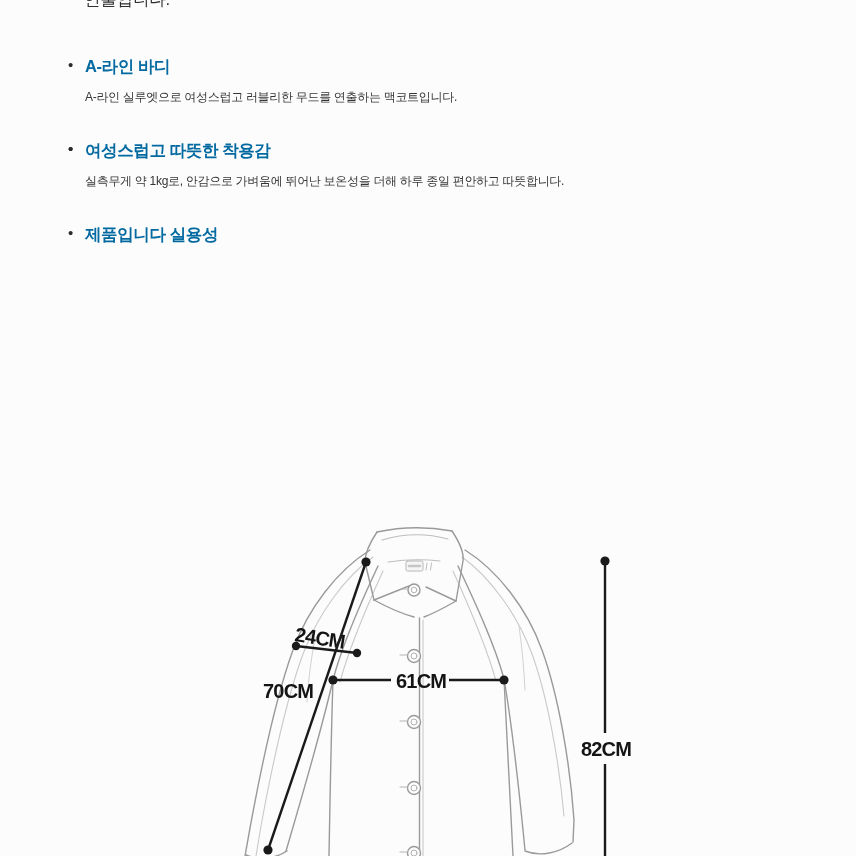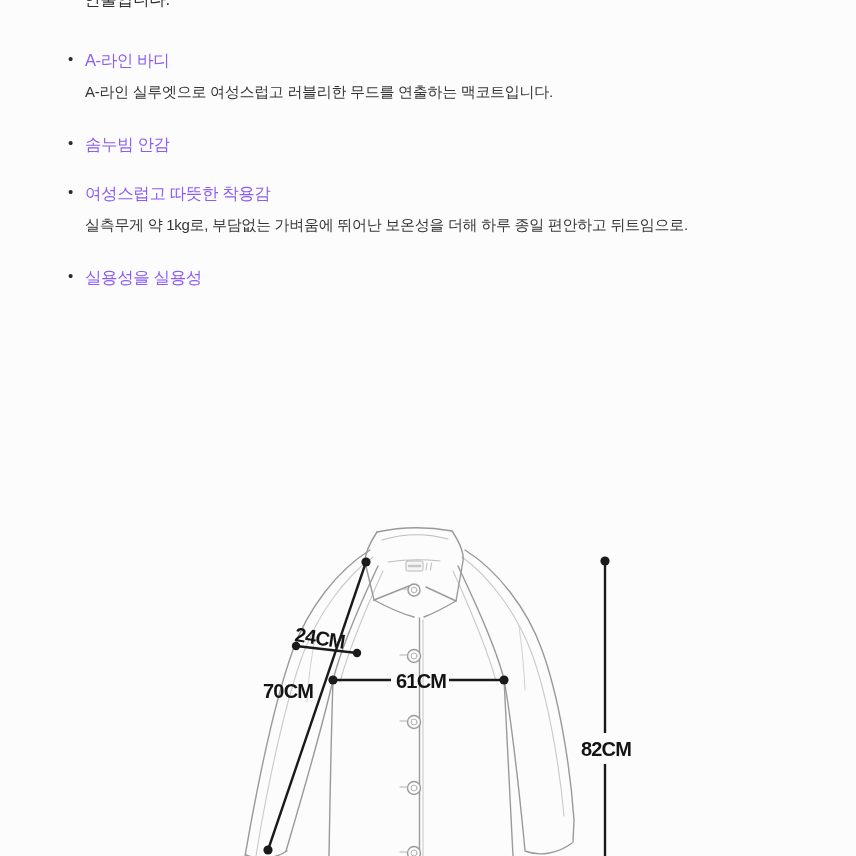--- a/index.html
+++ b/index.html
@@ -29,30 +29,30 @@
     padding-left: 19px;
     margin-bottom: 29px;
   }
   .feature-bullet {
     position: absolute;
     left: 2px; top: 0px;
     font-size: 15px;
     color: #2b2b2b;
   }
   .feature-title {
-    margin: 4px 0 8px 0;
+    margin: 10px 0 8px 0;
     font-size: 16.5px;
-    font-weight: 400;
+    font-weight: 700;
     line-height: 20px;
-    color: #8b5cf6;
+    color: #0369a1;
     letter-spacing: -0.4px;
   }
   .feature-body {
     margin: 0;
-    font-size: 15px;
+    font-size: 12px;
     line-height: 27px;
     color: #343434;
     letter-spacing: -0.3px;
     word-break: keep-all;
   }
   .diagram {
     position: absolute;
     left: 0; top: 480px;
     width: 856px; height: 376px;
   }
@@ -72,32 +72,31 @@
 <div class="features">
 
   <div class="feature">
     <span class="feature-bullet">•</span>
     <h3 class="feature-title">A-라인 바디</h3>
     <p class="feature-body">A-라인 실루엣으로 여성스럽고 러블리한 무드를 연출하는 맥코트입니다.</p>
   </div>
 
   <div class="feature">
     <span class="feature-bullet">•</span>
-    <h3 class="feature-title">솜누빔 안감</h3>
   </div>
 
   <div class="feature">
     <span class="feature-bullet">•</span>
     <h3 class="feature-title">여성스럽고 따뜻한 착용감</h3>
-    <p class="feature-body">실측무게 약 1kg로, 부담없는 가벼움에 뛰어난 보온성을 더해 하루 종일 편안하고 뒤트임으로.</p>
-  </div>
-
-  <div class="feature">
-    <span class="feature-bullet">•</span>
-    <h3 class="feature-title">실용성을 실용성</h3>
+    <p class="feature-body">실측무게 약 1kg로, 안감으로 가벼움에 뛰어난 보온성을 더해 하루 종일 편안하고 따뜻합니다.</p>
+  </div>
+
+  <div class="feature">
+    <span class="feature-bullet">•</span>
+    <h3 class="feature-title">제품입니다 실용성</h3>
   </div>
 
 </div>
 
 <svg class="diagram" viewBox="0 480 856 376" width="856" height="376" xmlns="http://www.w3.org/2000/svg">
 
   <g fill="none" stroke="#9a9a9a" stroke-width="1.4" stroke-linecap="round" stroke-linejoin="round">
 
     <path d="M 370 550 C 338 570 308 608 293 650 C 277 694 261 768 250 828 L 245 856"></path>
     <path d="M 373 557 C 345 577 318 614 303 654 C 288 695 272 766 261 826 L 256 856" stroke="#c9c9c9" stroke-width="1.1"></path>

